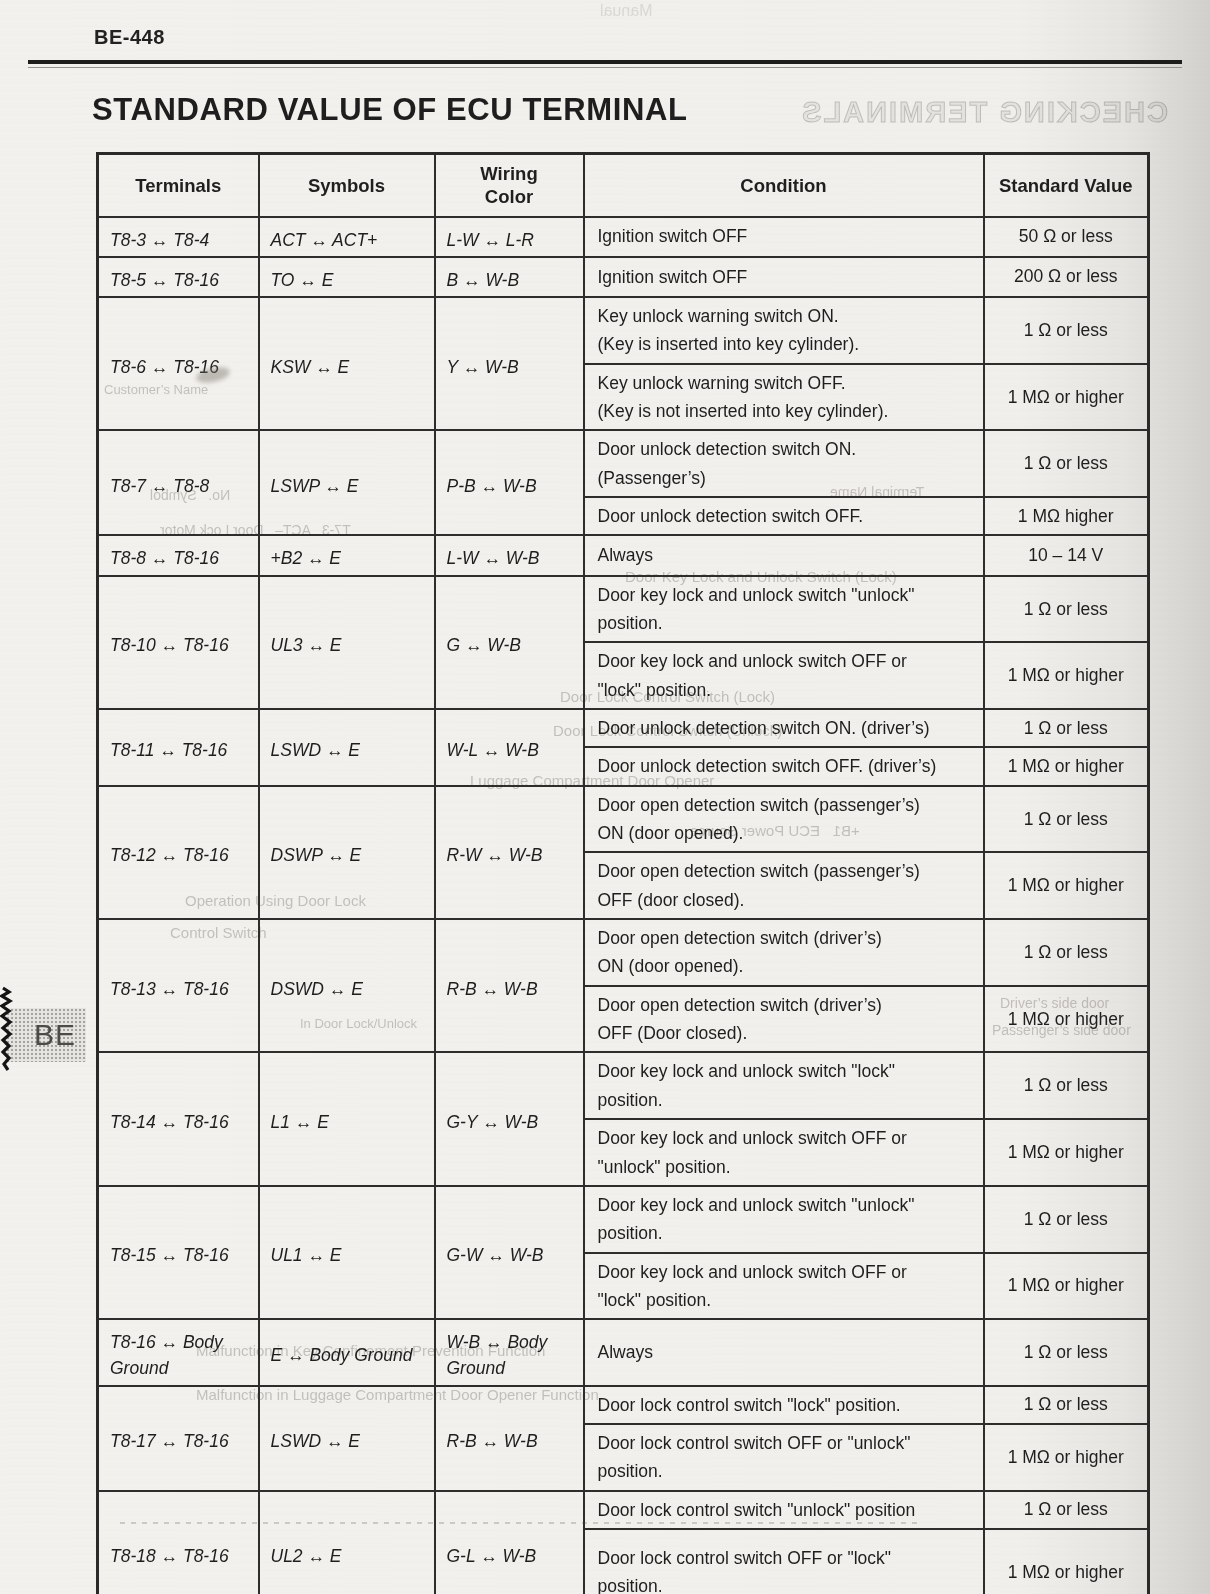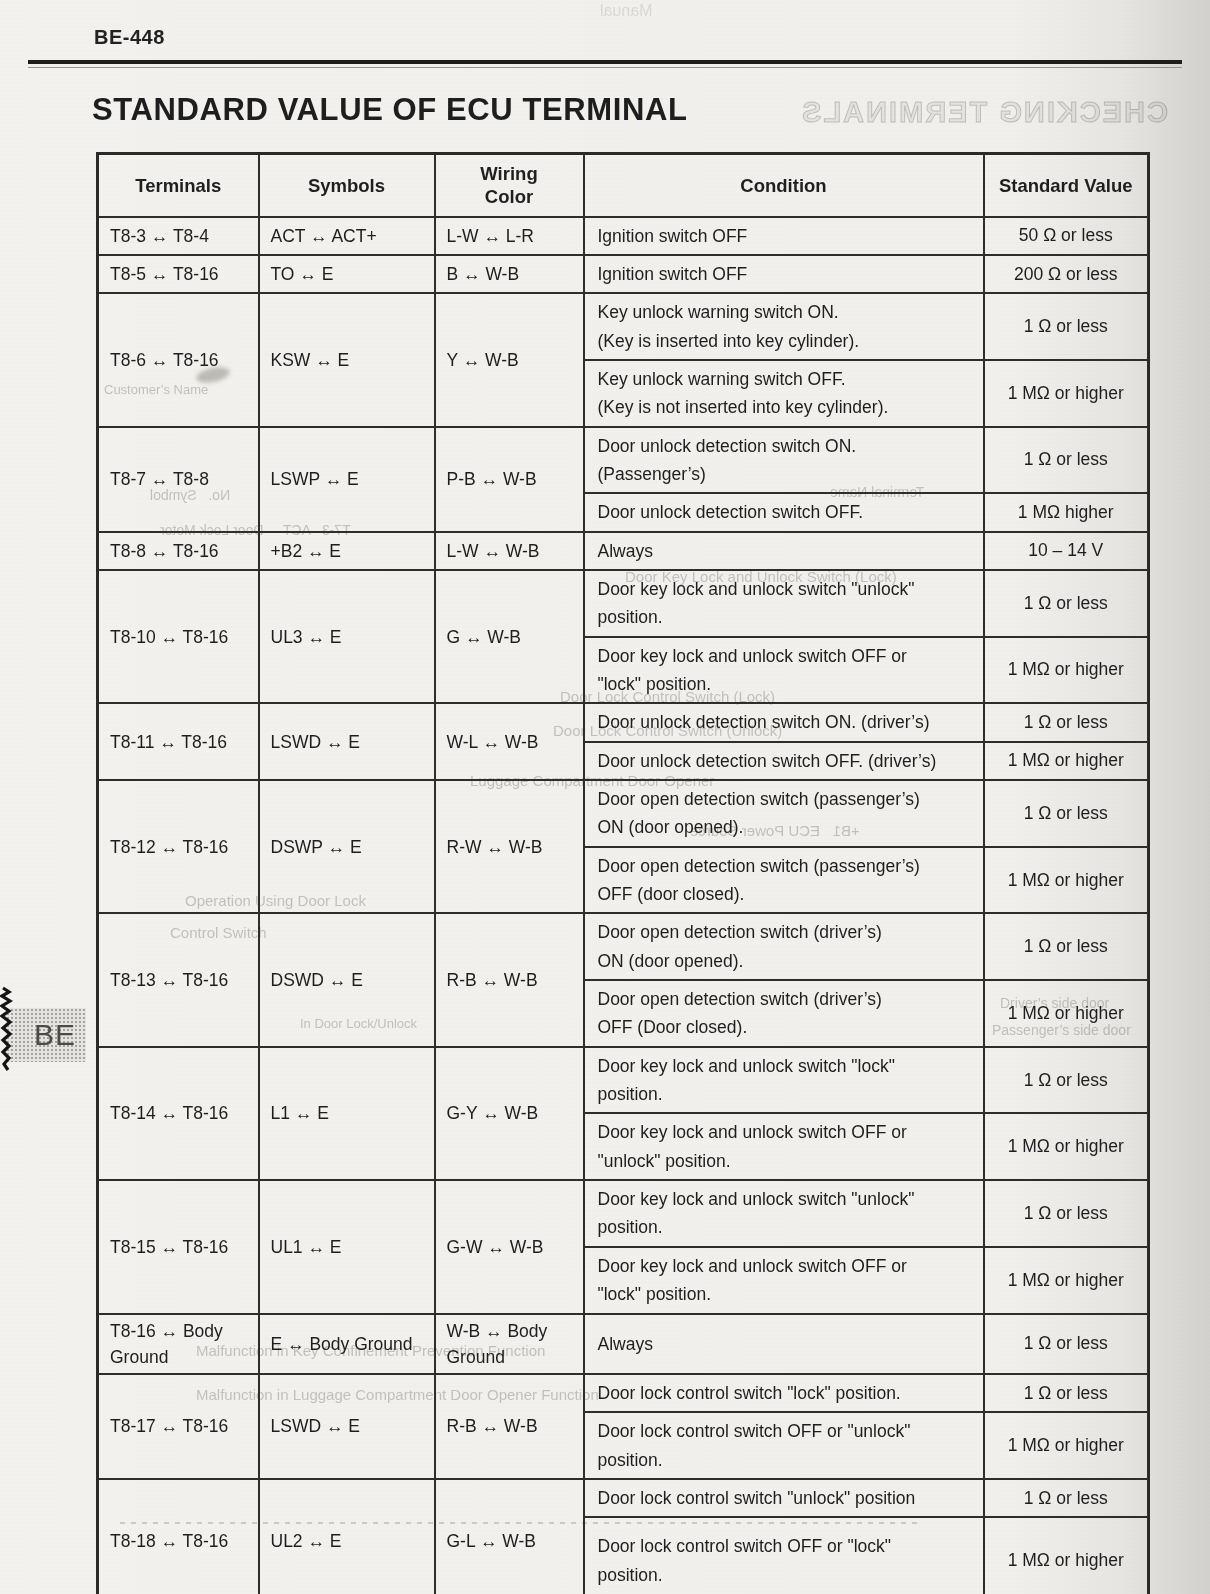--- a/index.html
+++ b/index.html
@@ -15,21 +15,21 @@
     font-size:20.5px;font-weight:bold;letter-spacing:.4px;color:#252525;}
   .rule{position:absolute;left:28px;right:28px;top:60px;height:4px;background:#1d1d1c;}
   .rule2{position:absolute;left:28px;right:28px;top:67px;height:1px;background:#96948f;}
   .title{position:absolute;left:92px;top:92px;font-size:31px;font-weight:bold;letter-spacing:.6px;color:#1e1e1e;}
 
   table.ecu{position:absolute;left:96px;top:152px;width:1051px;table-layout:fixed;
     border-collapse:collapse;border:3px solid #2b2a28;}
   .ecu th,.ecu td{border:2px solid #2e2d2b;vertical-align:middle;}
   .ecu th{font-size:18.5px;font-weight:bold;text-align:center;white-space:pre-line;line-height:1.25;color:#1f1f1f;}
   .ecu td{font-size:17.5px;color:#1e1e1e;}
-  td.term,td.sym,td.wire{padding:3px 6px 3px 11px;text-align:left;white-space:pre-line;line-height:1.5;}
+  td.term,td.sym,td.wire{padding:9px 6px 3px 11px;text-align:left;white-space:pre-line;line-height:1.5;font-style:italic;}
   td.cond{padding:4px 8px 4px 13px;text-align:left;white-space:pre-line;line-height:1.62;}
   td.val{text-align:center;padding:2px 0;}
 
   .be-tab{position:absolute;left:6px;top:1008px;width:80px;height:54px;
     background-color:#e6e4e0;
     background-image:radial-gradient(rgba(110,108,104,0.55) 1px, rgba(0,0,0,0) 1.4px);
     background-size:4px 4px;
     display:flex;align-items:center;justify-content:flex-end;padding-right:10px;box-sizing:border-box;
     font-size:30px;color:#4c4b49;letter-spacing:1px;}
   .scribble{position:absolute;left:0;top:986px;}

